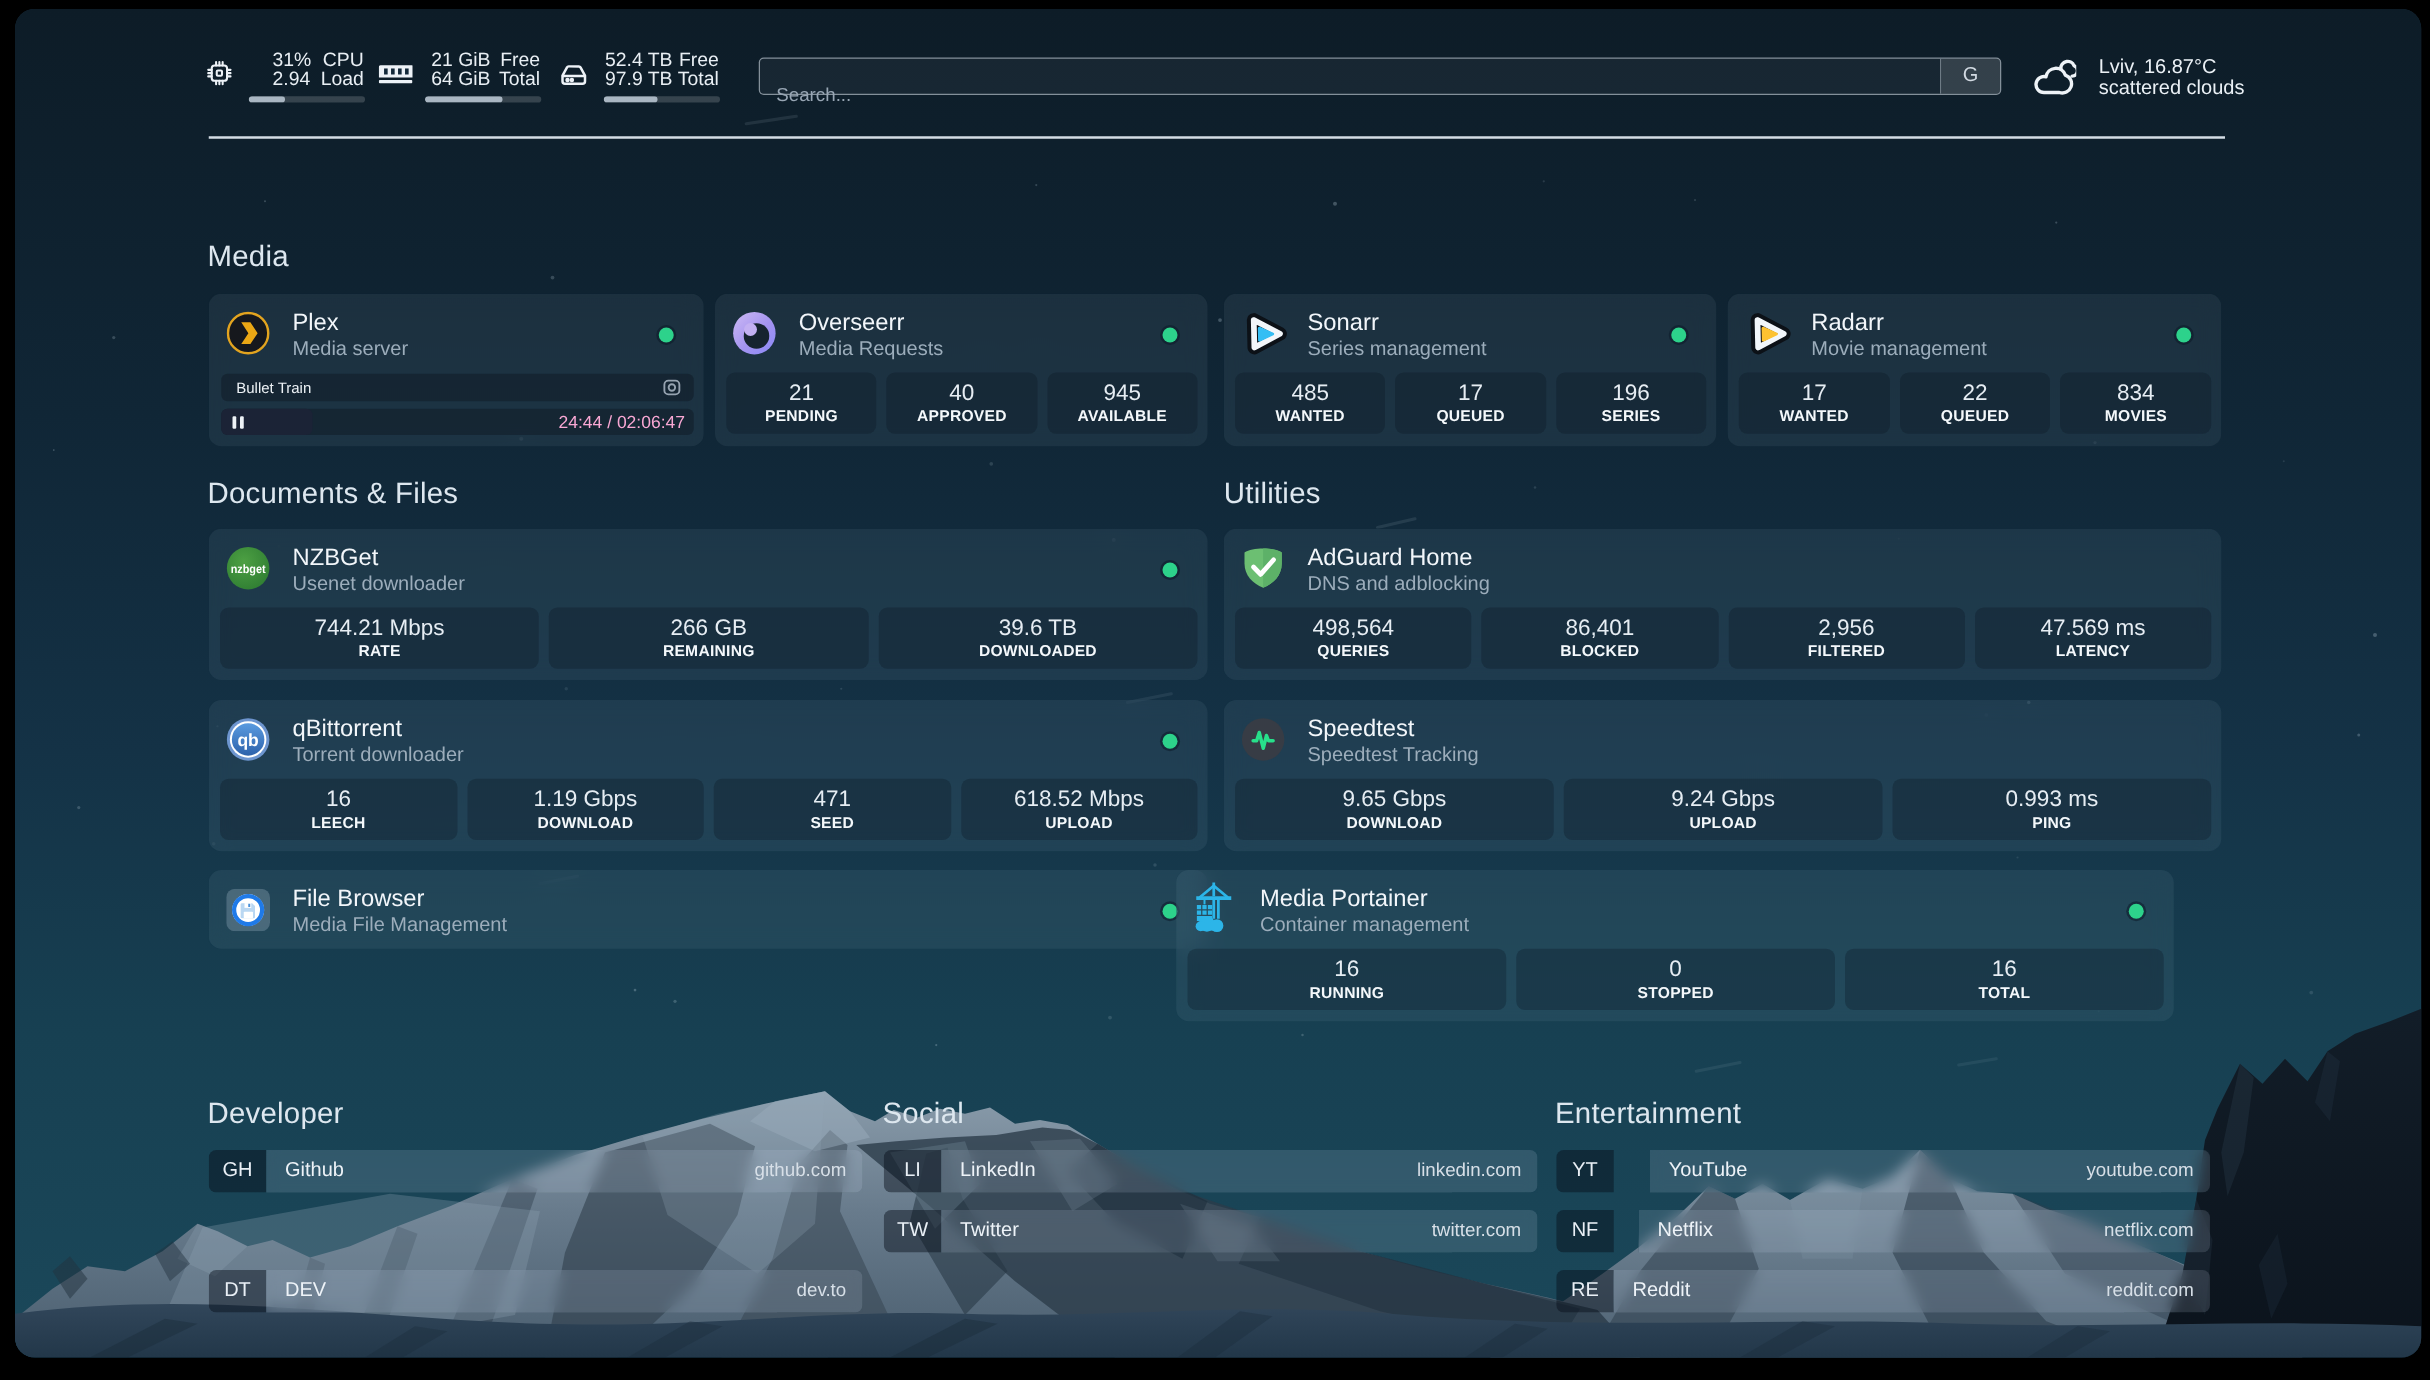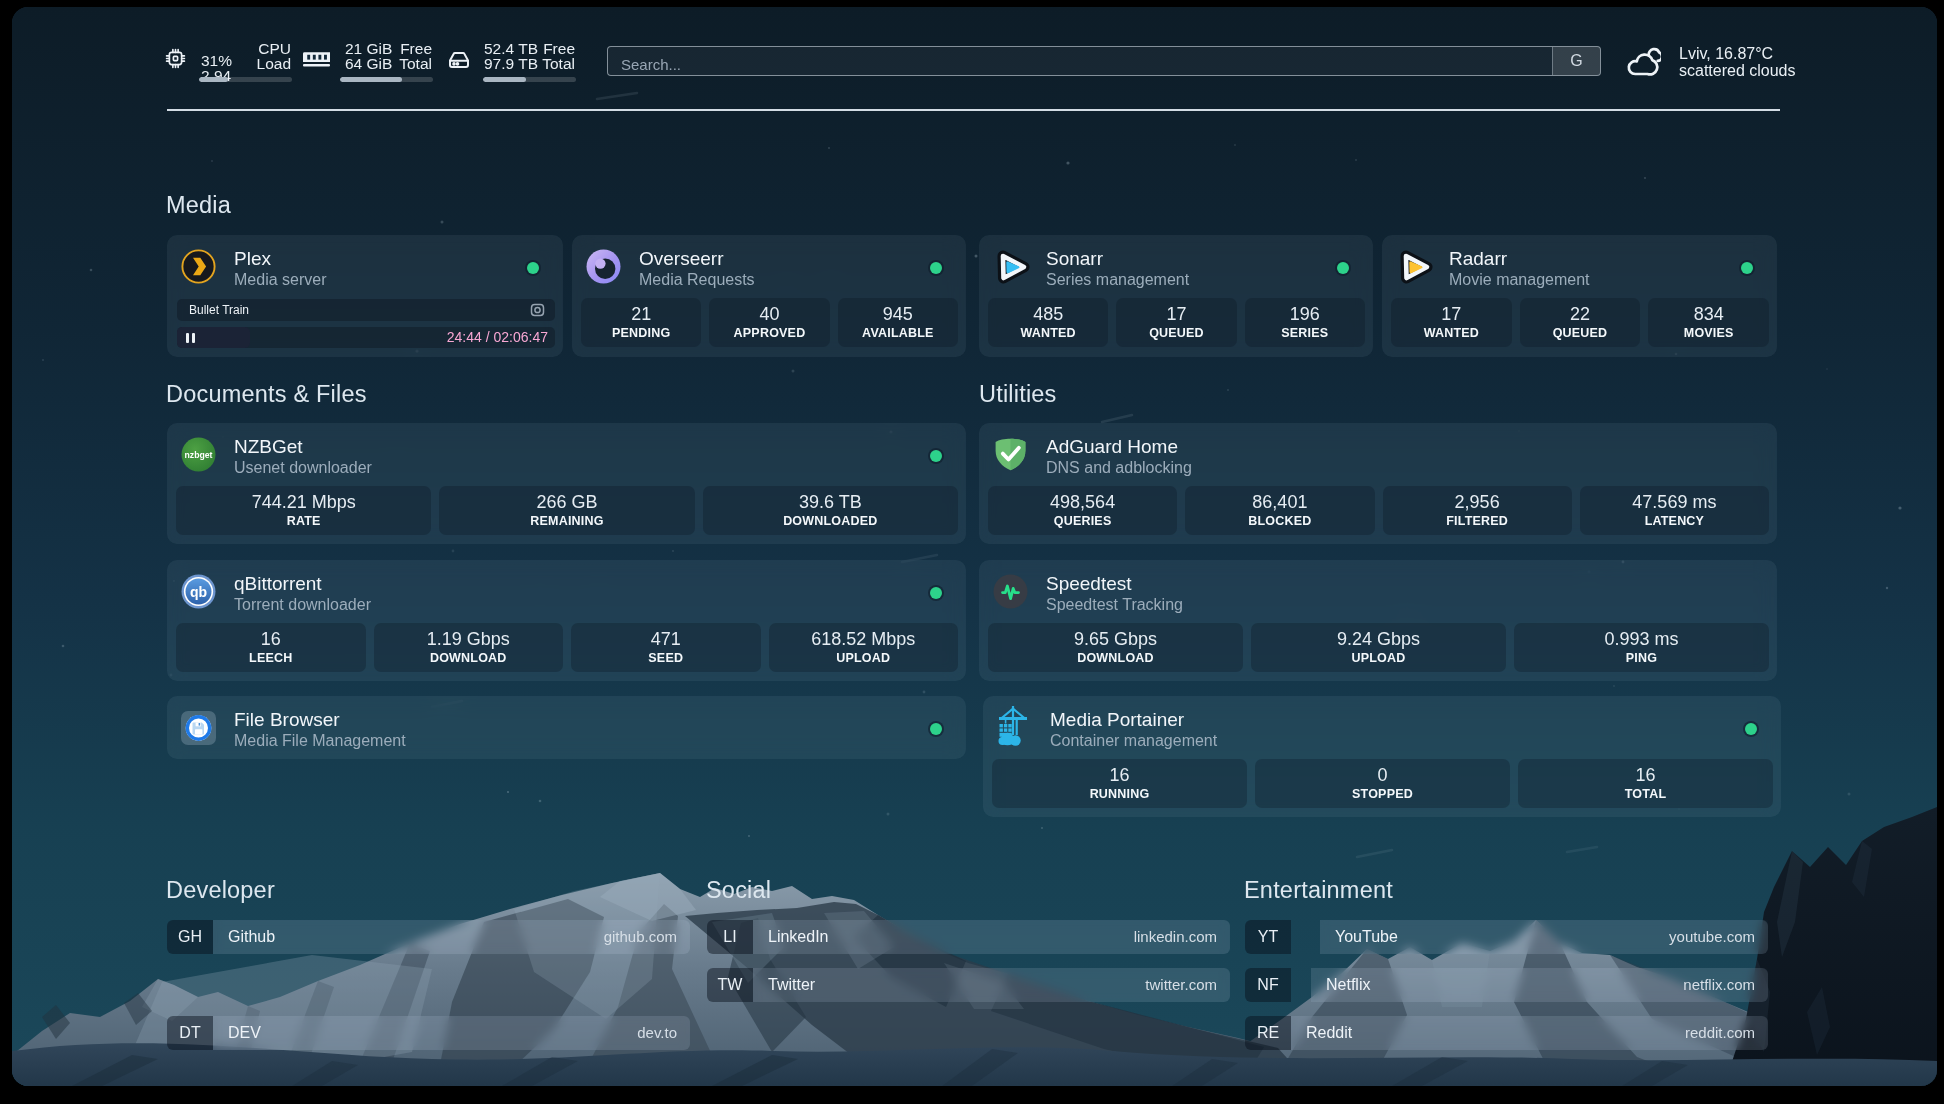--- a/index.html
+++ b/index.html
@@ -9,21 +9,21 @@
   overflow:hidden;background:#112638;}
 #bg{position:absolute;left:0;top:0;}
 .abs{position:absolute;}
 
 .resval{font-size:15.5px;line-height:14.5px;font-weight:500;color:#e9eff4;white-space:pre;}
 .reslab{font-size:15.5px;line-height:14.5px;font-weight:500;color:#e9eff4;text-align:right;white-space:pre;}
 .bar{height:5px;border-radius:3px;background:rgba(255,255,255,0.17);overflow:hidden;}
 .bar i{display:block;height:5px;border-radius:3px;background:#a9b6c2;}
 #search{left:595px;top:39px;width:992px;height:28px;border:1px solid rgba(222,232,240,0.55);
   border-radius:4px;background:rgba(255,255,255,0.045);color:#98a6b4;font-size:15px;line-height:28px;}
-#search .ph{position:absolute;left:13px;top:4px;text-align:center;}
+#search .ph{position:absolute;left:13px;top:16px;text-align:center;}
 #search .g{position:absolute;right:0;top:0;width:47px;height:28px;border-left:1px solid rgba(222,232,240,0.35);
   background:rgba(255,255,255,0.12);border-radius:0 3px 3px 0;text-align:center;color:#d2dae2;font-weight:500;font-size:16px;}
 #wtext{left:1667px;top:37.5px;font-size:16px;line-height:17.6px;color:#eaf0f5;font-weight:500;}
 #divider{left:155px;top:102px;width:1613px;height:2px;background:rgba(228,237,244,0.92);}
 
 .h1{font-size:23.5px;line-height:27px;font-weight:500;color:#dde7ef;letter-spacing:0.2px;}
 .card{position:absolute;border-radius:10px;background:rgba(215,235,252,0.065);backdrop-filter:blur(9px);}
 .cicon{position:absolute;left:14px;top:14px;}
 .ct{position:absolute;left:67px;top:11px;font-size:19px;line-height:25px;font-weight:500;color:#f2f6fa;}
 .cs{position:absolute;left:67px;top:35px;font-size:16px;line-height:19px;color:#9cadbb;}
@@ -182,21 +182,21 @@
       <path d="M1430,1050 L1456,1054 L1410,1079 L1380,1079 Z" fill="#1a2a38" opacity="0.35"></path>
       <path d="M1650,1054 L1676,1058 L1640,1079 L1610,1079 Z" fill="#1a2a38" opacity="0.35"></path>
     </svg>
 
 <div class="abs" style="left:153px;top:41px;">
 <svg width="21" height="21" viewBox="0 0 24 24" fill="none" stroke="#edf2f7" stroke-width="1.9" stroke-linecap="round">
 <rect x="5" y="5" width="14" height="14" rx="2.6"></rect>
         <rect x="9.6" y="9.6" width="4.8" height="4.8" rx="1"></rect>
 <path d="M9 1.8V5M12 1.8V5M15 1.8V5M9 19v3.2M12 19v3.2M15 19v3.2M1.8 9H5M1.8 12H5M1.8 15H5M19 9h3.2M19 12h3.2M19 15h3.2"></path>
 </svg></div>
-<div class="abs resval" style="left:189px;top:35px;margin-top:12px;">31%
+<div class="abs resval" style="left:206px;top:35px;">31%
 2.94</div>
 <div class="abs reslab" style="left:189px;width:90px;top:35px;">CPU
 Load</div>
 <div class="abs bar" style="left:187px;top:70px;width:93px;">
       <i style="width:31%"></i>
     </div>
 
 <div class="abs" style="left:291px;top:44px;">
 <svg width="27" height="17" viewBox="0 0 28 17" fill="#edf2f7">
 <path d="M1 1h26a1.5 1.5 0 0 1 1.5 1.5V11H-0.5V2.5A1.5 1.5 0 0 1 1 1z" transform="translate(0.5,0)"></path>
@@ -481,21 +481,21 @@
     <path d="M12.5 11.5 h8.2 l2.3 2.3 v8.7 a1 1 0 0 1 -1 1 h-9.5 a1 1 0 0 1 -1-1 v-10 a1 1 0 0 1 1-1 z" fill="#b9d7f2"></path>
     <rect x="14.6" y="11.5" width="5.4" height="3.8" fill="#fff"></rect>
           <rect x="17.6" y="12" width="1.6" height="2.6" fill="#4a90d9"></rect>
     <rect x="14" y="18.3" width="7.4" height="5.2" rx="0.6" fill="#fff"></rect>
   </svg></div>
   <div class="ct">File Browser</div>
       <div class="cs">Media File Management</div>
   <div class="dot"></div>
 </div>
 
-<div class="card" style="left:971px;top:689px;width:798px;height:121px;">
+<div class="card" style="left:929px;top:689px;width:798px;height:121px;">
   <div class="cicon" style="left:15px;top:8px;"><svg width="30" height="42" viewBox="0 0 30 42" fill="#2cb5e8">
     <rect x="13.9" y="2" width="2.2" height="11"></rect>
     <path d="M15,3.2 L3,13.2 L4.4,14.8 L15,6 L25.6,14.8 L27,13.2 Z"></path>
     <rect x="1" y="13" width="28" height="3"></rect>
     <rect x="13.9" y="16" width="2.2" height="15"></rect>
     <rect x="17.6" y="16" width="2.2" height="15"></rect>
     <rect x="6.8" y="16" width="1.6" height="3.5"></rect>
     <rect x="1.5" y="20" width="3.4" height="3.4"></rect>
           <rect x="5.9" y="20" width="3.4" height="3.4"></rect>
           <rect x="10.3" y="20" width="3.4" height="3.4"></rect>

